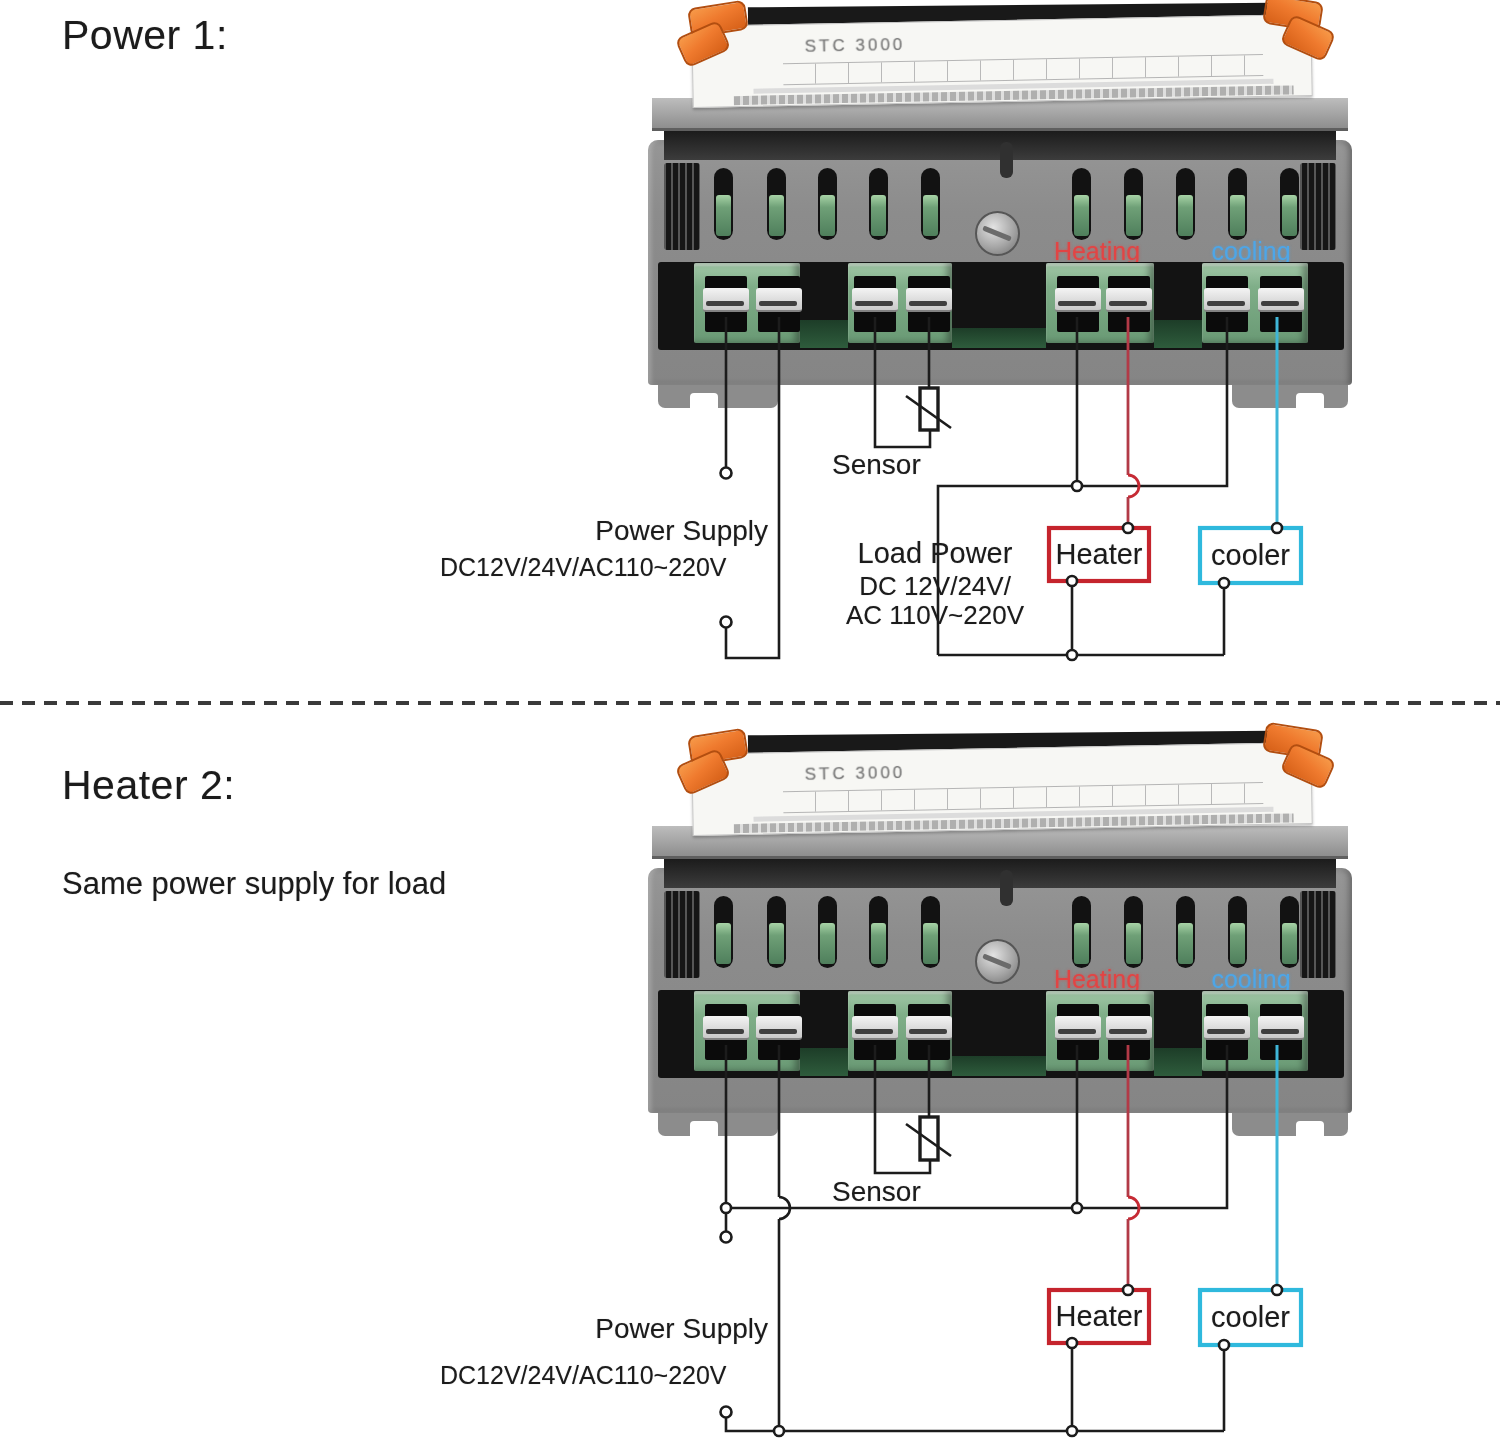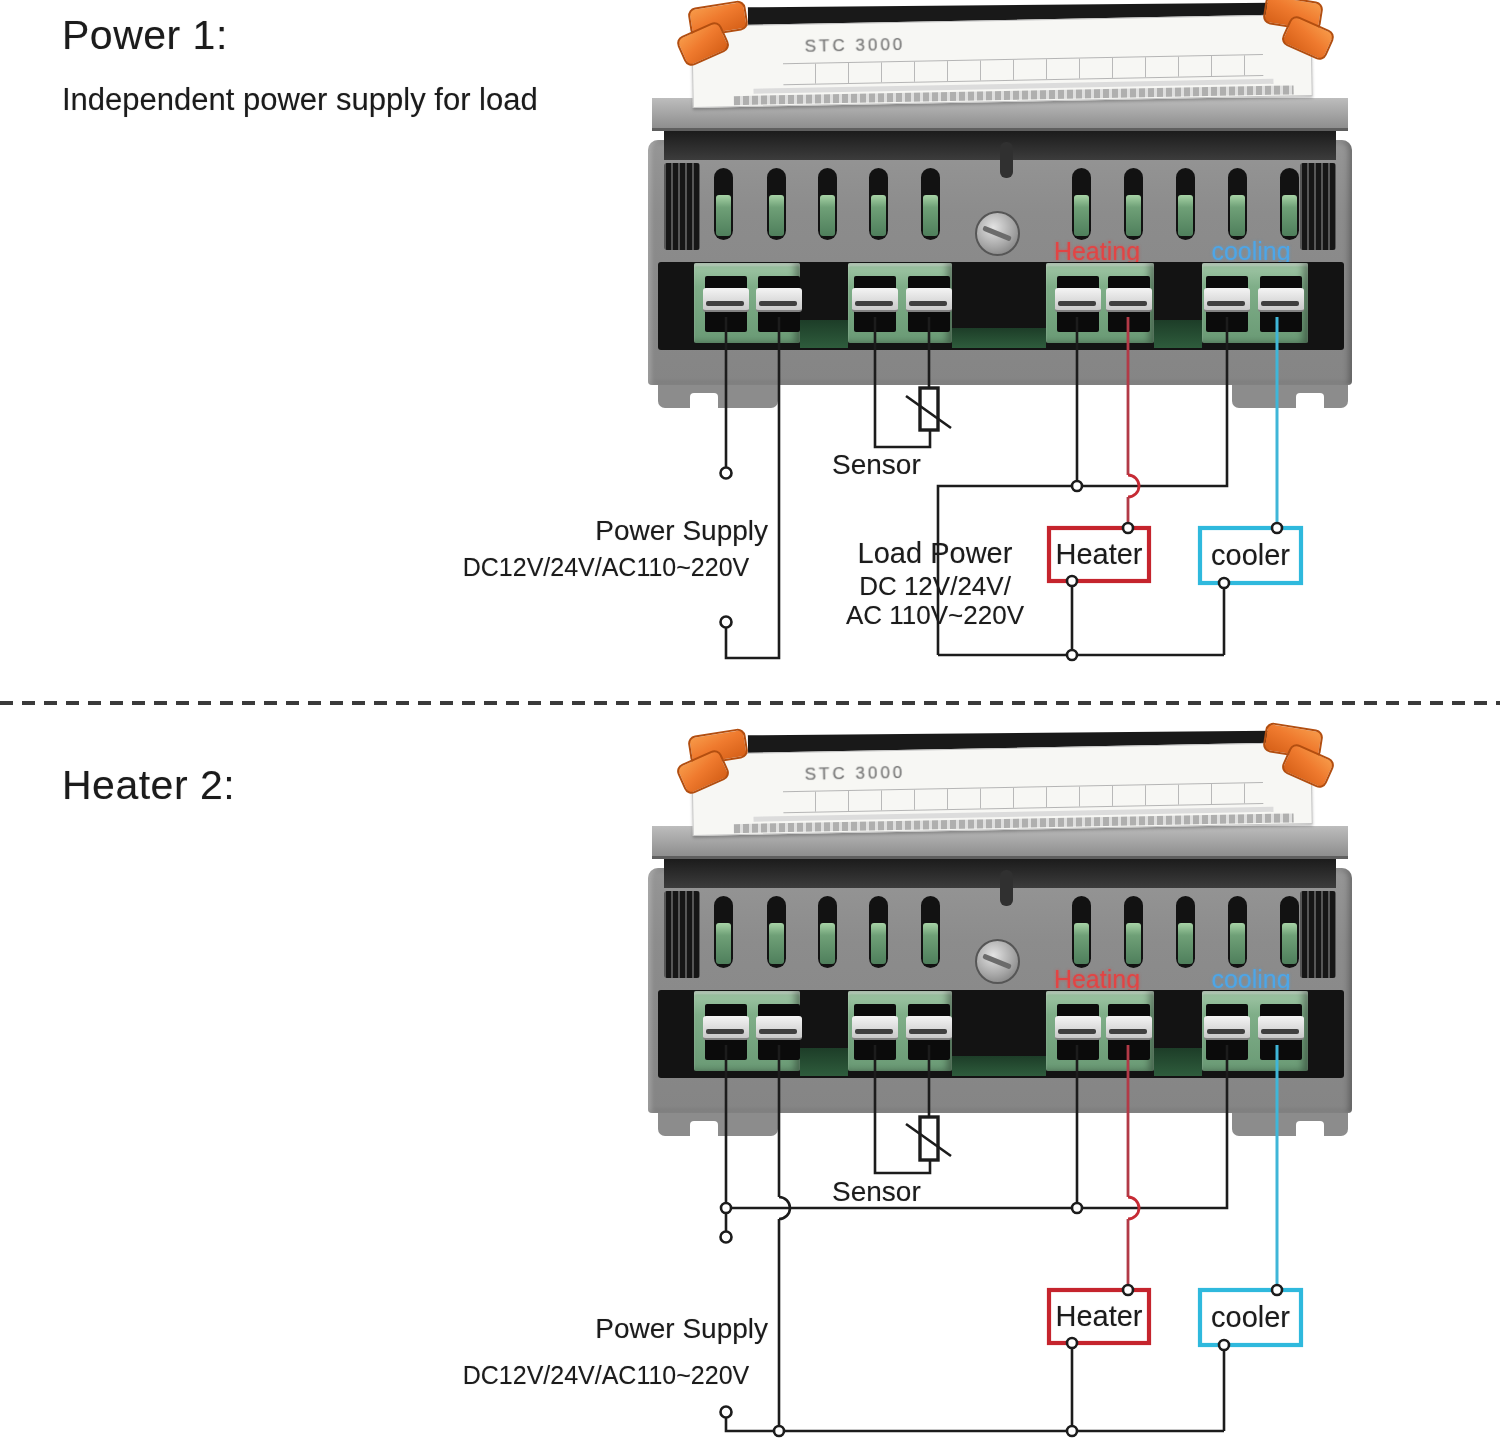--- a/index.html
+++ b/index.html
@@ -5,21 +5,21 @@
   html,body{margin:0;padding:0;background:#fff;}
   .canvas{
     position:relative;width:1500px;height:1440px;background:#ffffff;
     font-family:"Liberation Sans","DejaVu Sans",sans-serif;color:#1b1b1b;
     overflow:hidden;
   }
   .txt{position:absolute;white-space:nowrap;text-shadow:0 0 1px rgba(0,0,0,.30);}
   .heading{font-size:41px;letter-spacing:.5px;}
   .subheading{font-size:31px;}
   .ps-label{font-size:28px;text-align:right;}
-  .ps-volt{font-size:25px;text-align:center;}
+  .ps-volt{font-size:25px;text-align:left;}
   .sensor-label{font-size:28px;text-align:left;}
   .lp1{font-size:29px;text-align:center;}
   .lp2{font-size:26px;text-align:center;}
   .box-label{display:flex;align-items:center;justify-content:center;font-size:29px;}
   .divider{
     position:absolute;left:0;top:701px;width:1500px;height:4px;
     background:repeating-linear-gradient(90deg,#3a3a3a 0 13px,transparent 13px 22px);
   }
   
   .device{position:absolute;left:648px;width:704px;height:412px;}
@@ -78,25 +78,25 @@
   .screwface .slotline{position:absolute;left:3px;top:13px;width:38px;height:5px;background:#3f3f3f;border-radius:2px;}
   .foot{position:absolute;top:385px;height:23px;background:#8c8c8c;border-radius:0 0 7px 7px;}
   .foot .notch{position:absolute;top:8px;width:28px;height:15px;background:#ffffff;border-radius:4px 4px 0 0;}
   svg.overlay{position:absolute;left:0;top:0;}
 </style>
 </head>
 <body>
 <div class="canvas">
 
   <div class="txt heading" style="left:62px;top:12px;">Power 1:</div>
-  <div class="txt subheading" style="left:62px;top:82px;">Independent power supply for load</div>
 
   <div class="divider"></div>
 
   <div class="txt heading" style="left:62px;top:762px;">Heater 2:</div>
+  <div class="txt subheading" style="left:62px;top:866px;">Same power supply for load</div>
 
   <div class="device" style="top:0;">
     <div class="dev-body"></div>
     <div class="dev-recess"></div>
     <div class="dev-ledge"></div>
     <div class="top-bar"></div>
     <div class="dev-label">
       <div class="dev-model txt" style="position:absolute;">STC 3000</div>
       <div class="dev-cells"></div>
       <div class="dev-fineline"></div>

